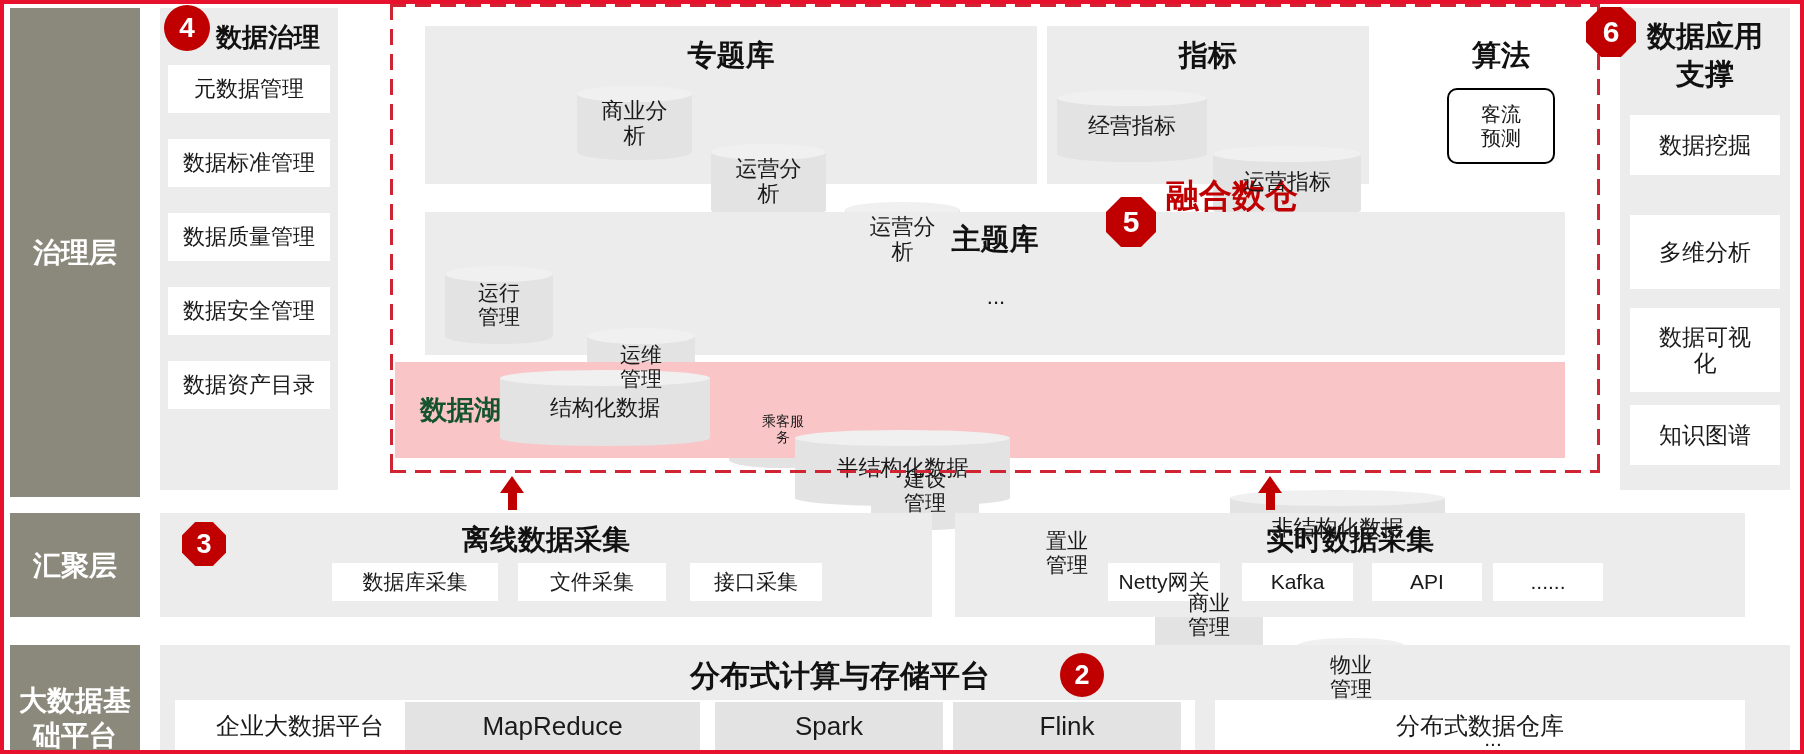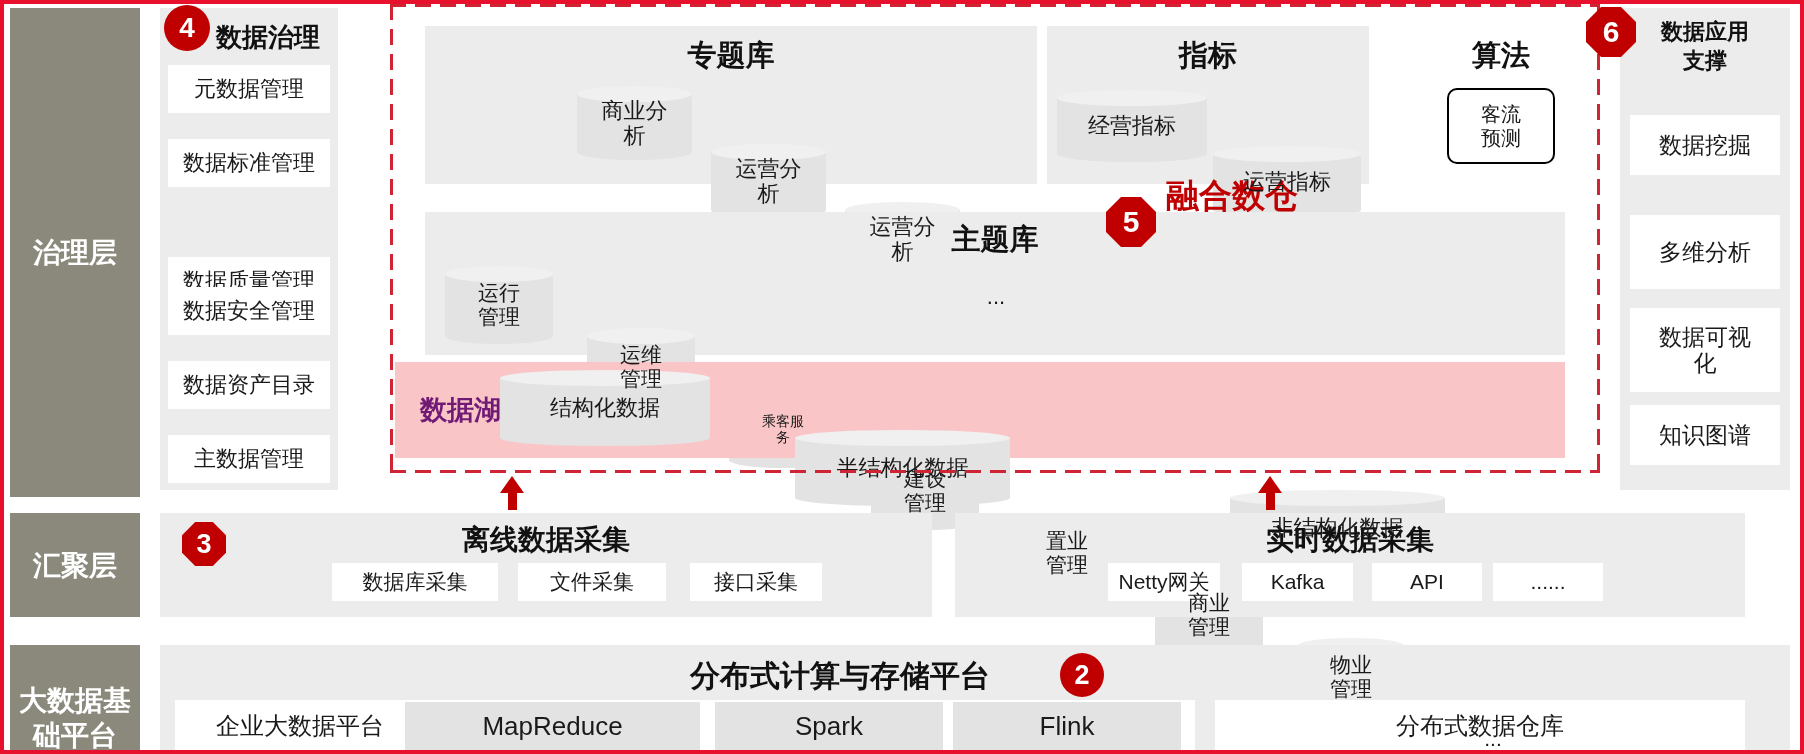--- a/index.html
+++ b/index.html
@@ -46,24 +46,23 @@
     <span style="display:block;padding-top:38px;">
       <span>大数据基</span><br>
       <span>础平台</span>
     </span>
   </div>
 
   <div class="abs panel" style="left:160px;top:8px;width:178px;height:482px;">
     <div class="abs ptitle" style="left:56px;top:12px;font-size:26px;">数据治理</div>
     <div class="abs wbox" style="left:8px;top:57px;width:162px;height:48px;">元数据管理</div>
     <div class="abs wbox" style="left:8px;top:131px;width:162px;height:48px;">数据标准管理</div>
-    <div class="abs wbox" style="left:8px;top:205px;width:162px;height:48px;margin-top:44px;">数据质量管理</div>
+    <div class="abs wbox" style="left:8px;top:205px;width:162px;height:48px;">数据质量管理</div>
     <div class="abs wbox" style="left:8px;top:279px;width:162px;height:48px;">数据安全管理</div>
     <div class="abs wbox" style="left:8px;top:353px;width:162px;height:48px;">数据资产目录</div>
-    <div class="abs wbox" style="left:8px;top:427px;width:162px;height:48px;">主数据管理</div>
   </div>
   <div class="abs badge round" style="left:164px;top:5px;width:46px;height:46px;font-size:28px;">4</div>
 
   <div class="abs dash-h" style="left:390px;top:4px;width:1210px;"></div>
   <div class="abs dash-h" style="left:390px;top:470px;width:1210px;"></div>
   <div class="abs dash-v" style="left:390px;top:4px;height:469px;"></div>
   <div class="abs dash-v" style="left:1597px;top:4px;height:469px;"></div>
 
   <div class="abs panel" style="left:425px;top:26px;width:612px;height:158px;">
     <div class="abs ptitle" style="left:0;top:10px;width:100%;font-size:29px;">专题库</div>
@@ -124,34 +123,34 @@
     </div>
     <div class="abs cyl" style="left:872px;top:62px;width:108px;height:62px;">
       <span class="cyl-text" style="width:48px;font-size:21px;">物业管理</span>
     </div>
     <div class="abs cyl" style="left:1014px;top:62px;width:108px;height:62px;">
       <span class="cyl-text" style="font-size:21px;">...</span>
     </div>
   </div>
 
   <div class="abs" style="left:395px;top:362px;width:1170px;height:96px;background:#f9c5c7;">
-    <div class="abs" style="left:25px;top:0;height:100%;display:flex;align-items:center;font-size:27px;font-weight:bold;color:#701a75;">数据湖</div>
+    <div class="abs" style="left:25px;top:0;height:100%;display:flex;align-items:center;font-size:27px;font-weight:bold;color:#14532d;">数据湖</div>
     <div class="abs cyl" style="left:105px;top:16px;width:210px;height:60px;">
       <span class="cyl-text">结构化数据</span>
     </div>
     <div class="abs cyl" style="left:400px;top:16px;width:215px;height:60px;">
       <span class="cyl-text">半结构化数据</span>
     </div>
     <div class="abs cyl" style="left:835px;top:16px;width:215px;height:60px;">
       <span class="cyl-text">非结构化数据</span>
     </div>
   </div>
 
   <div class="abs panel" style="left:1620px;top:8px;width:170px;height:482px;">
-    <div class="abs ptitle" style="left:0;top:10px;width:100%;font-size:22px;line-height:1.3;">
+    <div class="abs ptitle" style="left:0;top:10px;width:100%;font-size:29px;line-height:1.3;">
       <span>数据应用</span><br>
       <span>支撑</span>
     </div>
     <div class="abs wbox" style="left:10px;top:107px;width:150px;height:60px;font-size:23px;">
       <span style="display:inline-block;width:96px;">数据挖掘</span>
     </div>
     <div class="abs wbox" style="left:10px;top:207px;width:150px;height:74px;font-size:23px;">
       <span style="display:inline-block;width:96px;">多维分析</span>
     </div>
     <div class="abs wbox" style="left:10px;top:300px;width:150px;height:84px;font-size:23px;">

